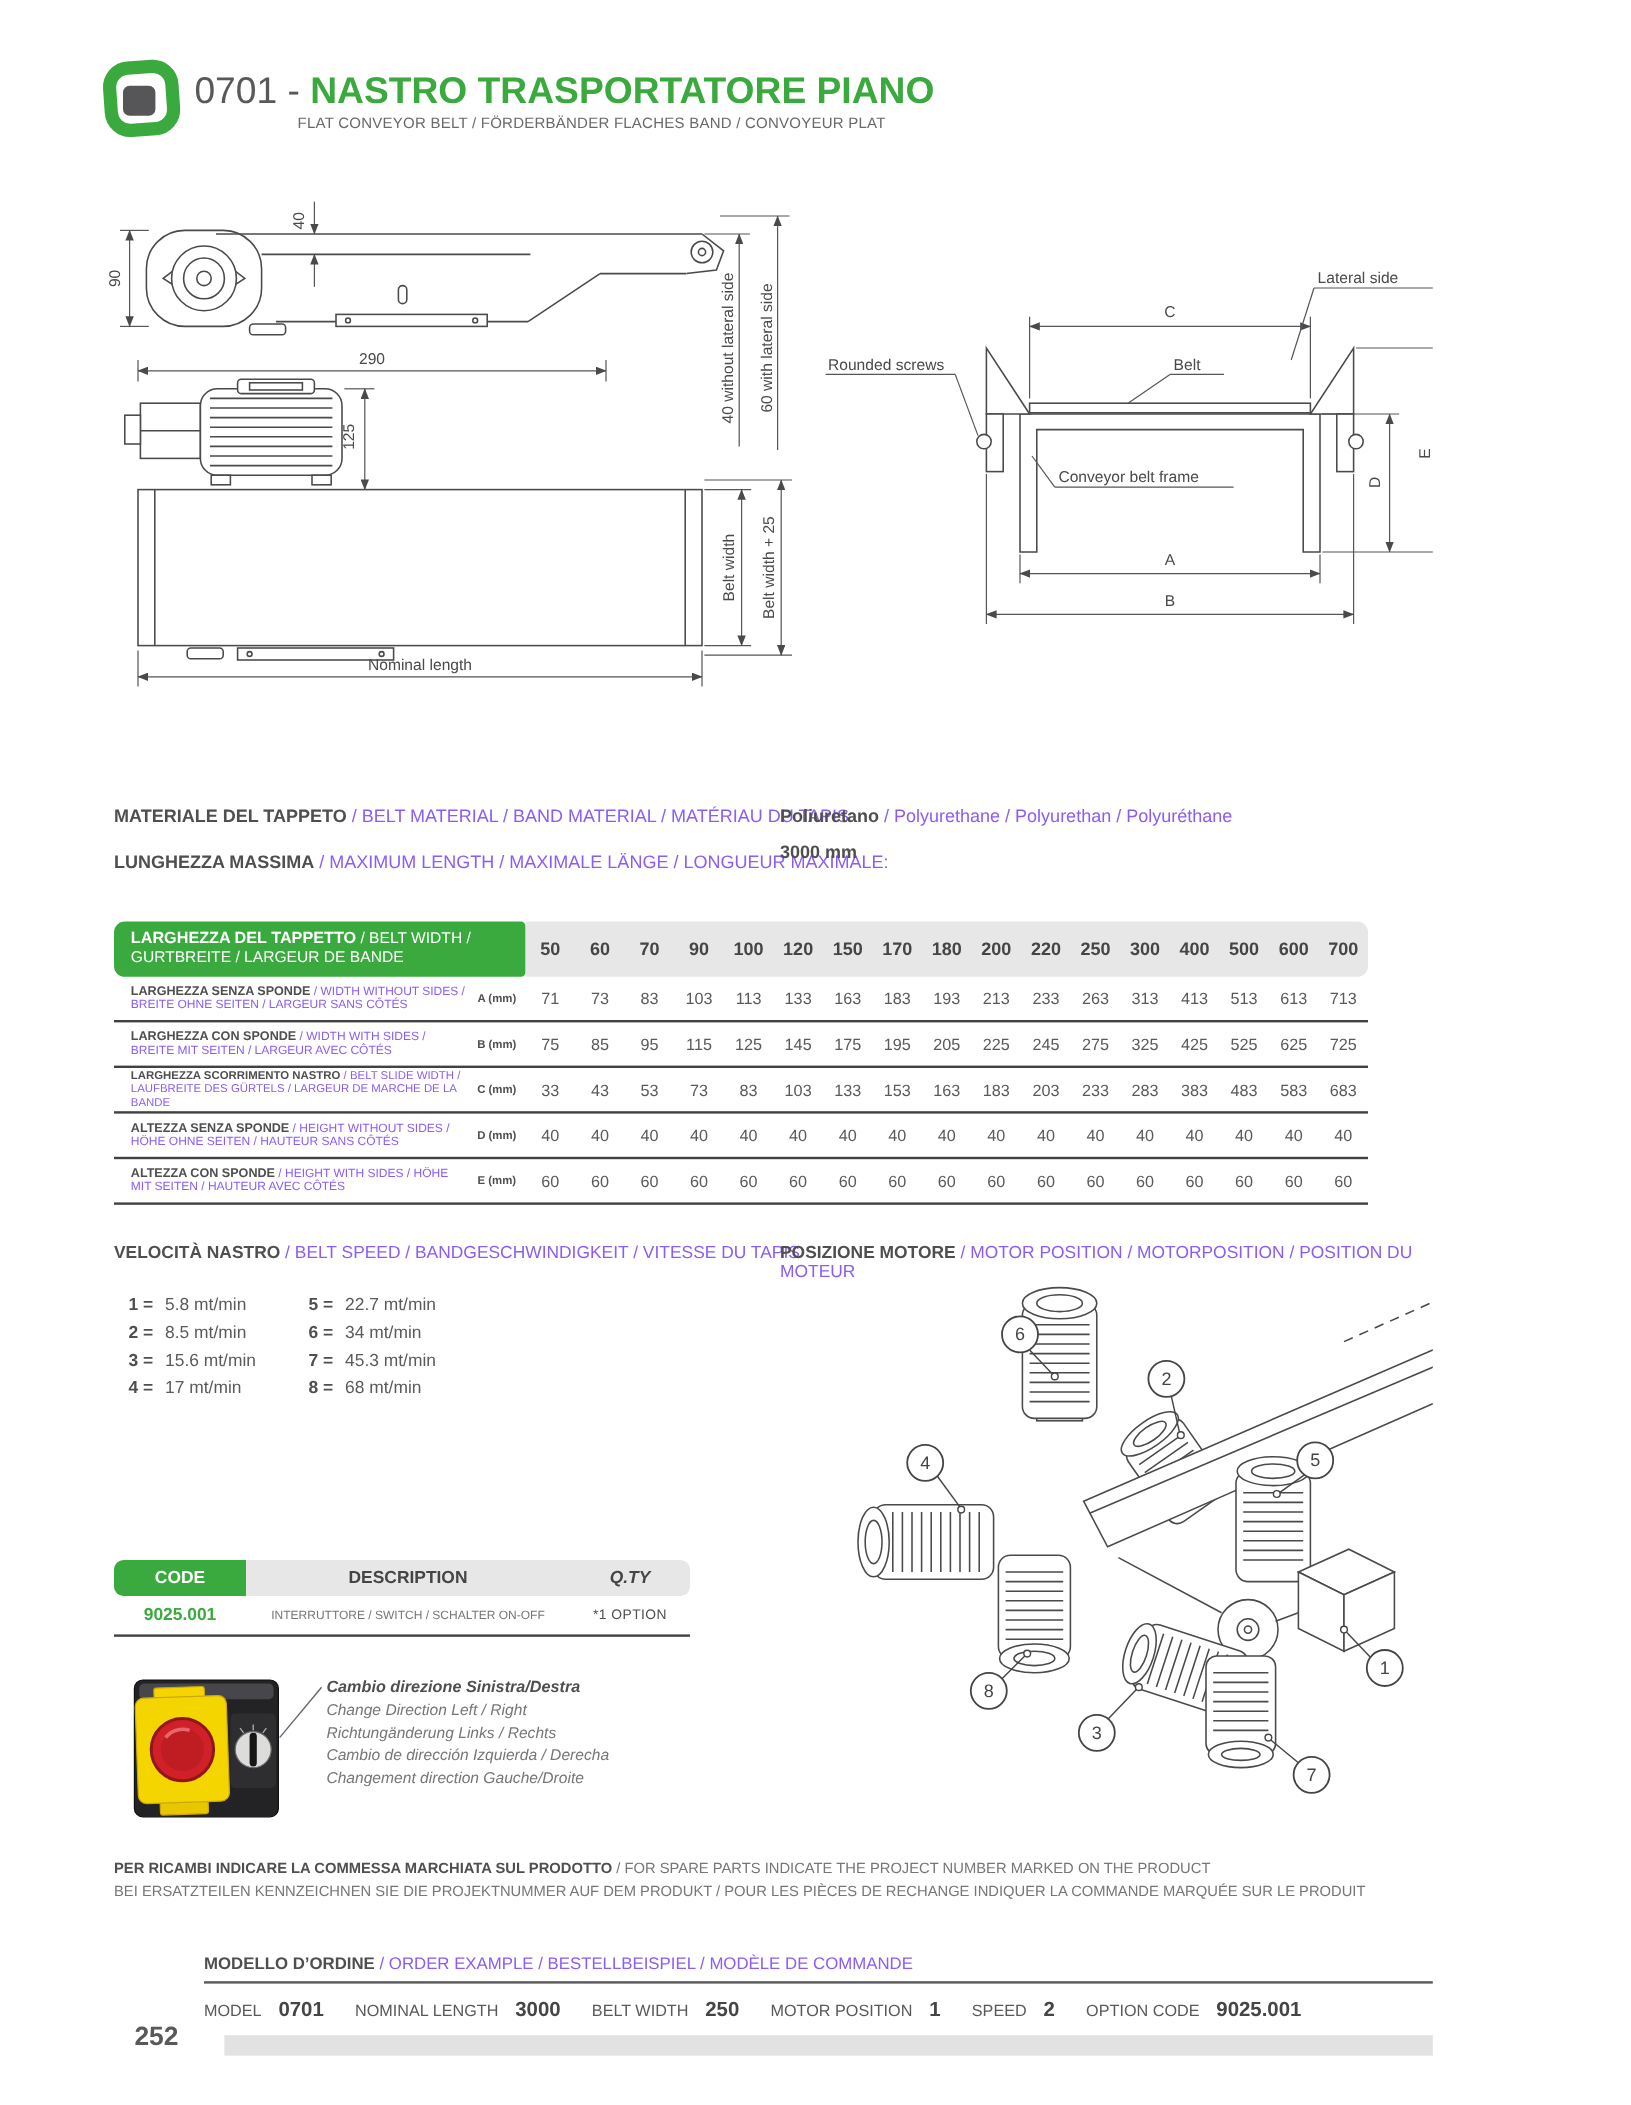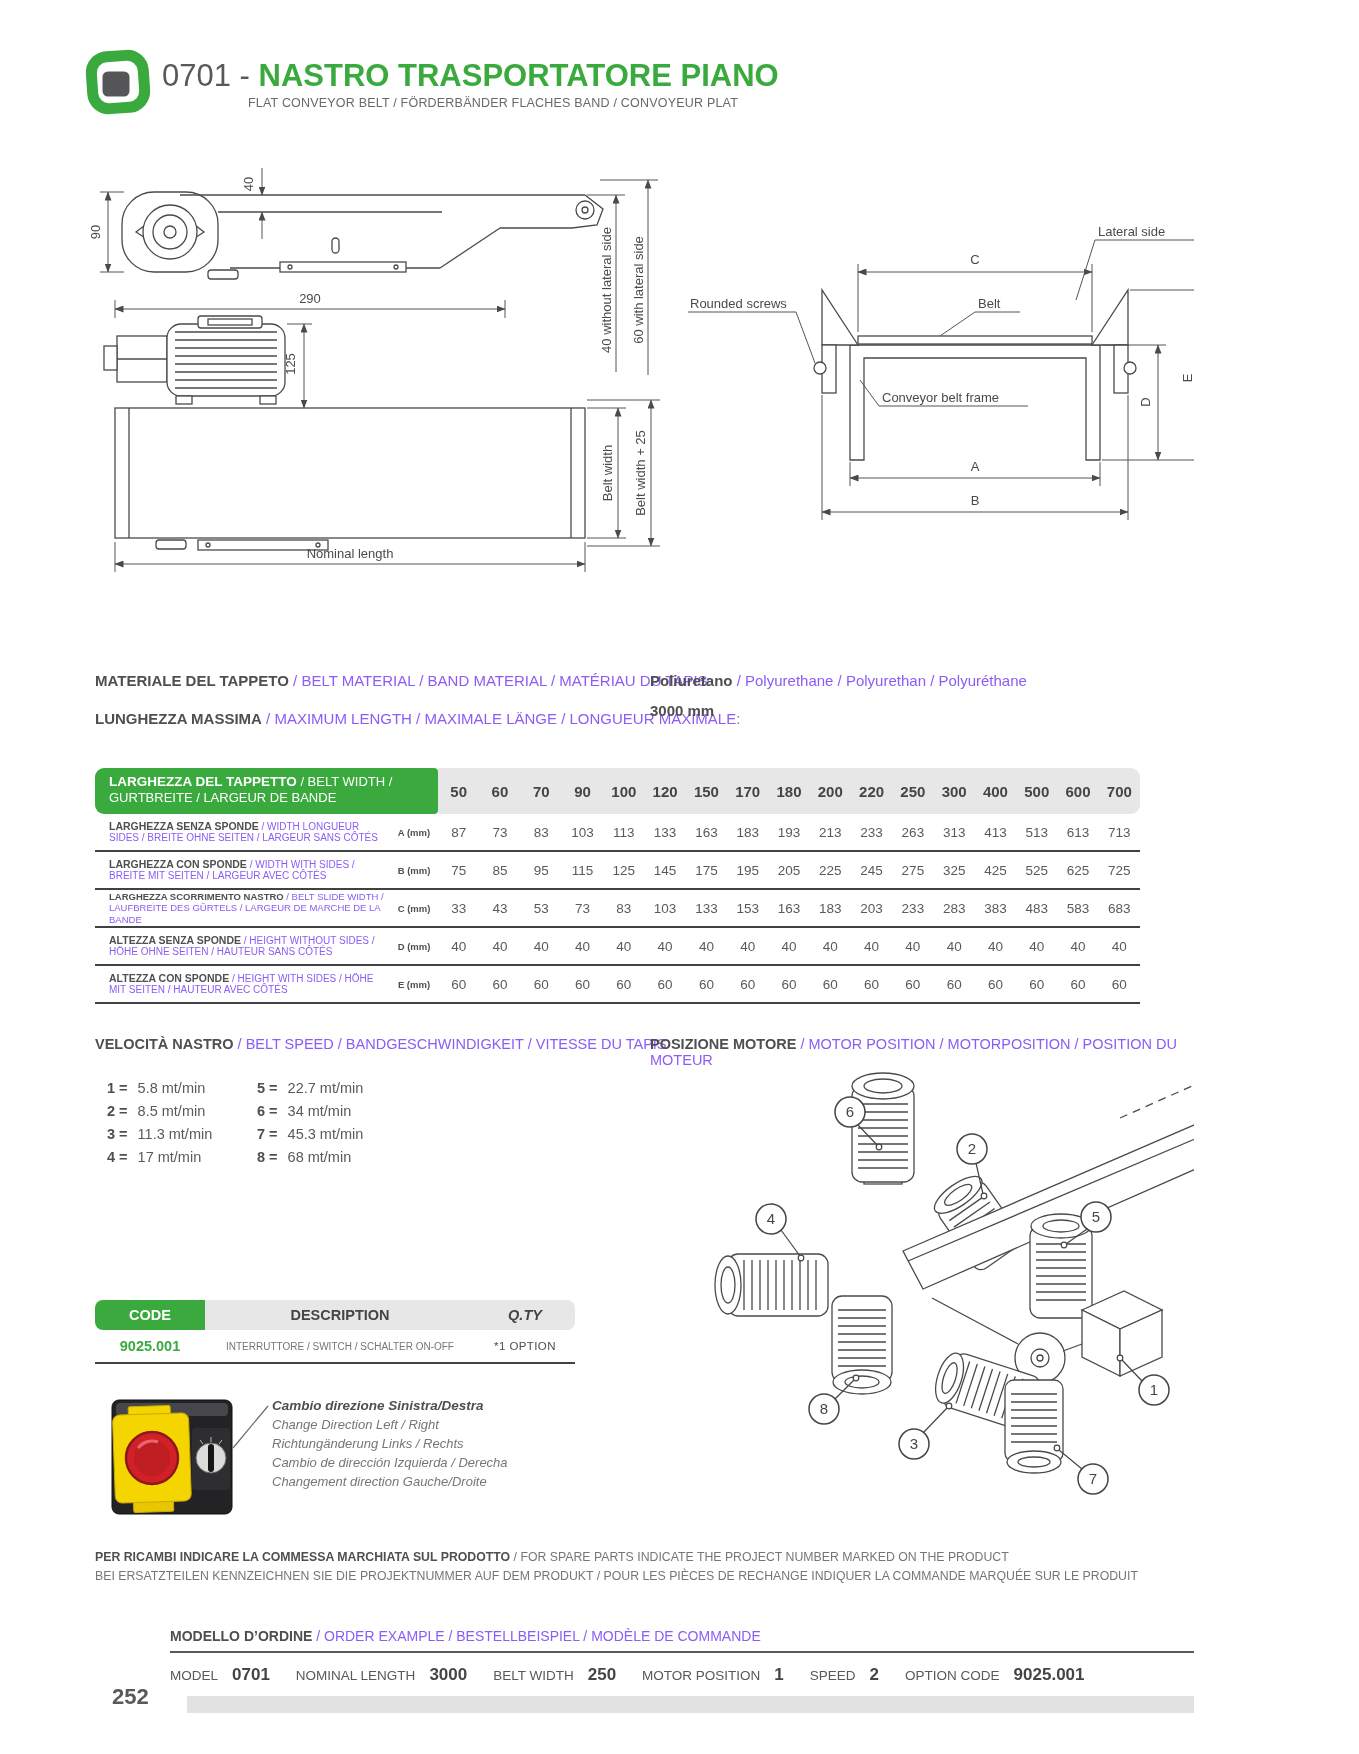--- a/index.html
+++ b/index.html
@@ -264,23 +264,23 @@
           <div class="wcell">220</div>
           <div class="wcell">250</div>
           <div class="wcell">300</div>
           <div class="wcell">400</div>
           <div class="wcell">500</div>
           <div class="wcell">600</div>
           <div class="wcell">700</div>
         </div>
     </div>
     <div class="st-row">
-      <div class="st-label"><span class="b">LARGHEZZA SENZA SPONDE</span><span class="r"> / WIDTH LONGUEUR SIDES / BREITE OHNE SEITEN / LARGEUR SANS CÔTÉS</span></div>
+      <div class="st-label"><span class="b">LARGHEZZA SENZA SPONDE</span><span class="r"> / WIDTH WITHOUT SIDES / BREITE OHNE SEITEN / LARGEUR SANS CÔTÉS</span></div>
       <div class="st-param">A (mm)</div>
-    <div class="vcell">87</div>
+    <div class="vcell">71</div>
         <div class="vcell">73</div>
         <div class="vcell">83</div>
         <div class="vcell">103</div>
         <div class="vcell">113</div>
         <div class="vcell">133</div>
         <div class="vcell">163</div>
         <div class="vcell">183</div>
         <div class="vcell">193</div>
         <div class="vcell">213</div>
         <div class="vcell">233</div>
@@ -378,21 +378,21 @@
   </div>
 
   <div class="abs sec-title" style="left:95px;top:1036px;">
     <span class="b">VELOCITÀ NASTRO</span><span class="r"> / BELT SPEED / BANDGESCHWINDIGKEIT / VITESSE DU TAPIS</span>
   </div>
   <div class="abs speed-grid" style="left:107px;top:1080px;">
     <div class="speed-item"><span class="k">1</span> <span class="k">=</span><span class="v">5.8 mt/min</span></div>
     <div class="speed-item"><span class="k">5</span> <span class="k">=</span><span class="v">22.7 mt/min</span></div>
     <div class="speed-item"><span class="k">2</span> <span class="k">=</span><span class="v">8.5 mt/min</span></div>
     <div class="speed-item"><span class="k">6</span> <span class="k">=</span><span class="v">34 mt/min</span></div>
-    <div class="speed-item"><span class="k">3</span> <span class="k">=</span><span class="v">11.3 mt/min</span></div>
+    <div class="speed-item"><span class="k">3</span> <span class="k">=</span><span class="v">15.6 mt/min</span></div>
     <div class="speed-item"><span class="k">7</span> <span class="k">=</span><span class="v">45.3 mt/min</span></div>
     <div class="speed-item"><span class="k">4</span> <span class="k">=</span><span class="v">17 mt/min</span></div>
     <div class="speed-item"><span class="k">8</span> <span class="k">=</span><span class="v">68 mt/min</span></div>
   </div>
 
   <div class="abs sec-title" style="left:650px;top:1036px;">
     <span class="b">POSIZIONE MOTORE</span><span class="r"> /  MOTOR POSITION / MOTORPOSITION / POSITION DU MOTEUR</span>
   </div>
   <svg class="abs" style="left:650px;top:1058px;" width="580" height="470" viewBox="0 0 580 470">
     <g>

